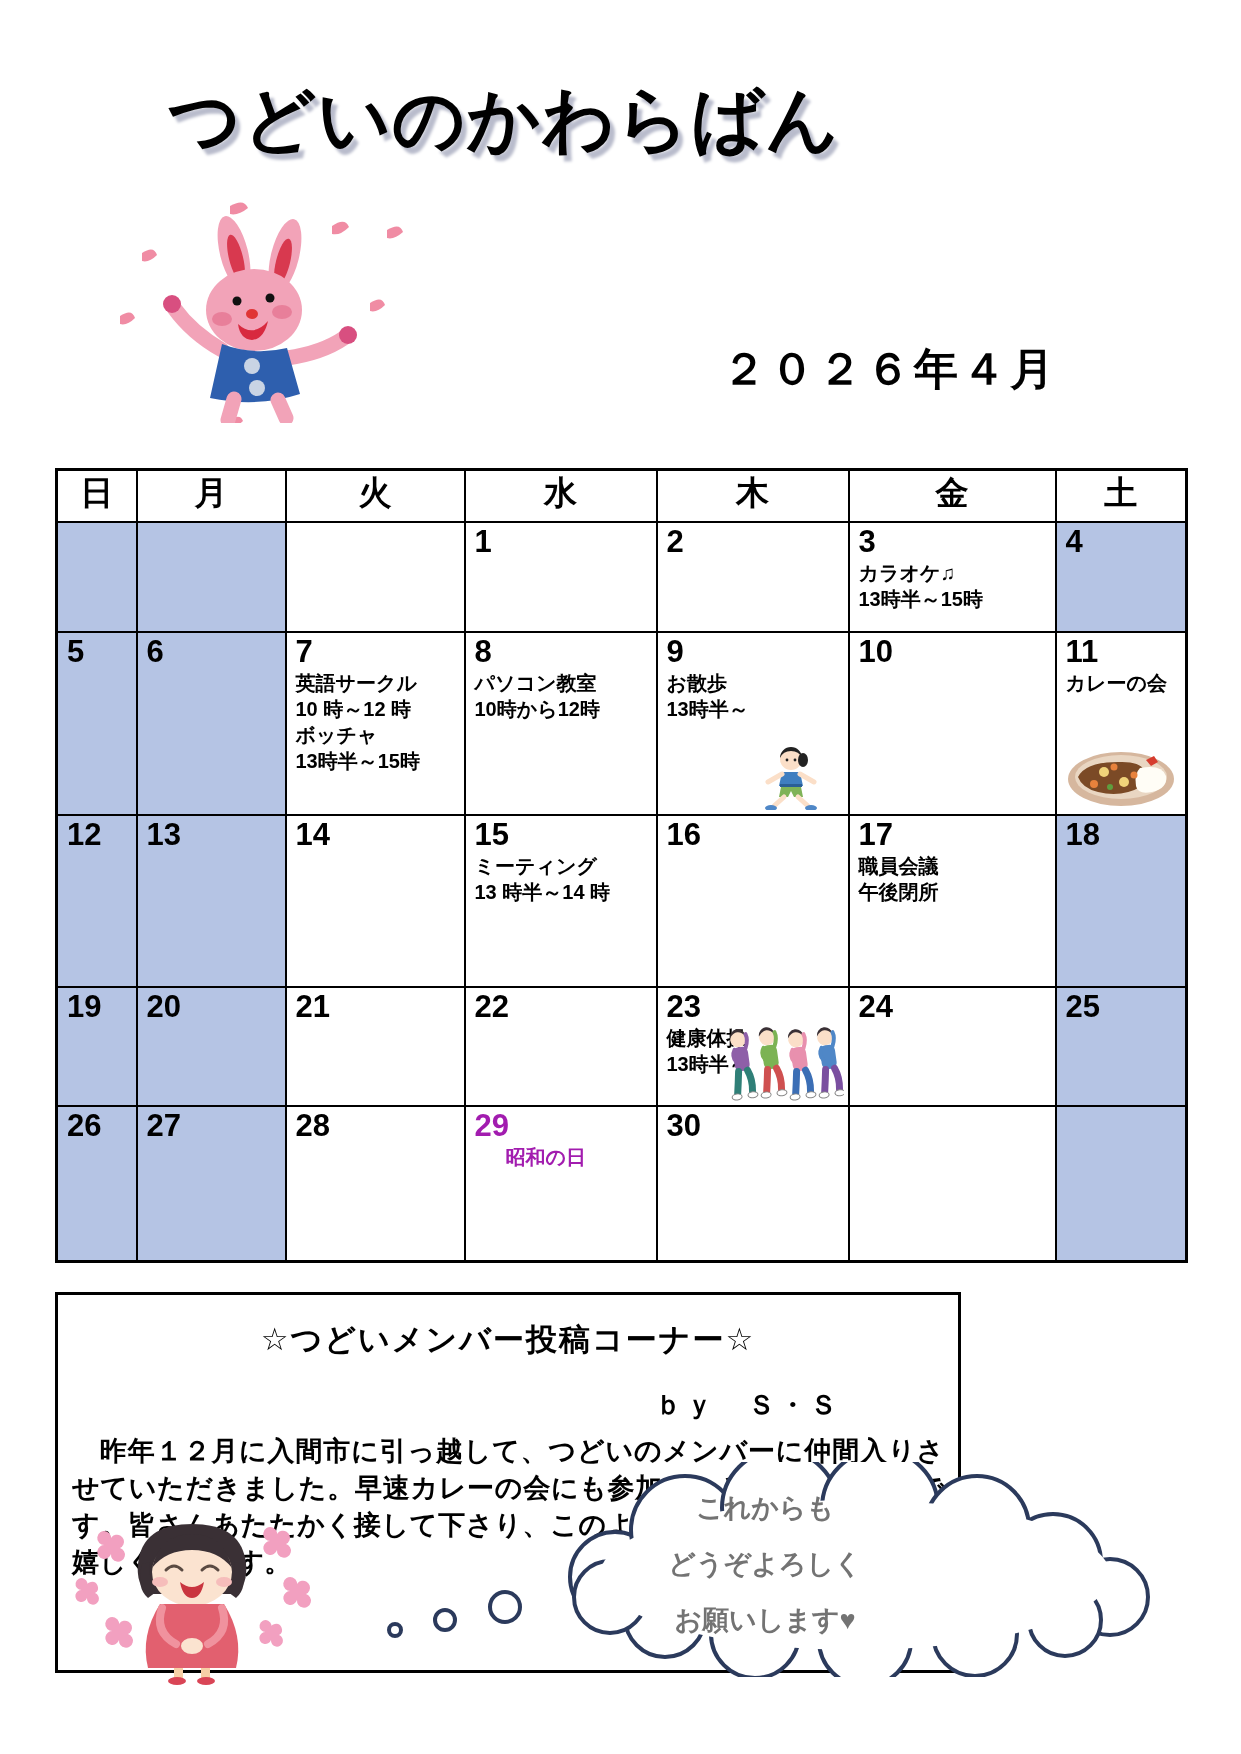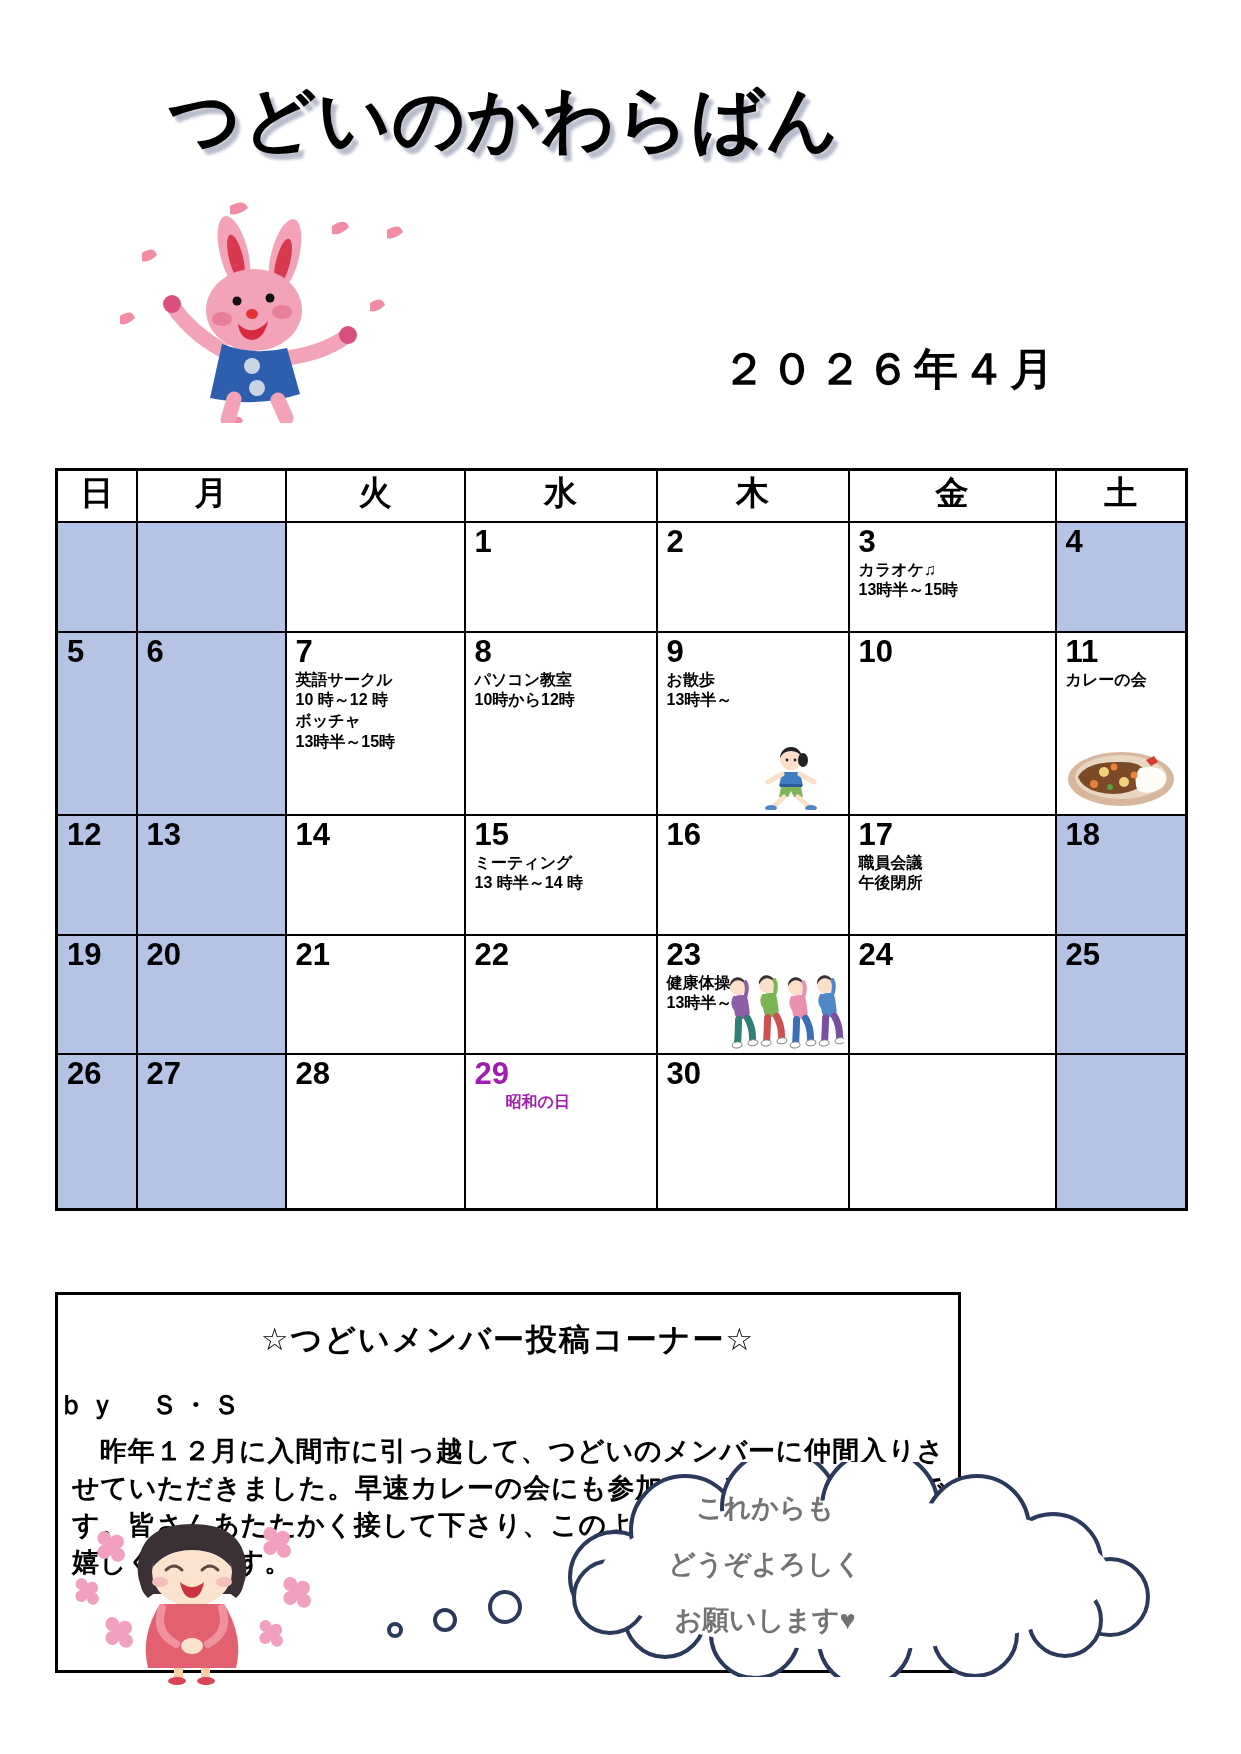--- a/index.html
+++ b/index.html
@@ -22,37 +22,37 @@
   table.cal{
     position:absolute;left:55px;top:468px;width:1130px;
     border-collapse:collapse;table-layout:fixed;
     border:3px solid #000;
   }
   table.cal th,table.cal td{border:2px solid #000;padding:0;vertical-align:top;}
   table.cal th{height:50px;font-size:33px;font-weight:800;text-align:center;background:#fff;}
   td.b{background:#b5c4e4;}
   td{position:relative;}
   .dnum{font-size:31px;font-weight:800;line-height:1.05;padding:3px 0 0 9px;}
-  .evt{font-size:16px;font-weight:700;line-height:1.3;padding:1px 2px 2px 9px;white-space:pre-line;}
-  tr.r1{height:110px;} tr.r2{height:183px;} tr.r3{height:120px;}
+  .evt{font-size:20px;font-weight:700;line-height:1.3;padding:1px 2px 2px 9px;white-space:pre-line;}
+  tr.r1{height:110px;} tr.r2{height:183px;} tr.r3{height:172px;}
   tr.r4{height:119px;} tr.r5{height:155px;}
   td.red .dnum,td.red .evt{color:#a21caf;}
   td.red .evt{padding-left:40px;}
   .cell-icon{position:absolute;}
   .icon-walk{right:28px;bottom:4px;}
   .icon-curry{left:50%;transform:translateX(-50%);bottom:6px;}
   .icon-taiso{right:4px;bottom:2px;}
 
   
   .post-box{
     position:absolute;left:55px;top:1292px;width:906px;height:381px;
     border:3px solid #000;box-sizing:border-box;background:#fff;
   }
   .post-title{margin-top:24px;text-align:center;font-size:31px;font-weight:800;letter-spacing:2px;}
-  .post-byline{margin-top:26px;padding-right:64px;text-align:left;font-size:27px;font-weight:700;letter-spacing:4px;}
+  .post-byline{margin-top:26px;padding-right:117px;text-align:right;font-size:27px;font-weight:700;letter-spacing:4px;}
   .post-body{margin:10px 14px 0 14px;font-size:27px;font-weight:600;line-height:37px;text-align:justify;}
   .girl-svg{position:absolute;left:38px;top:1520px;}
   .cloud-svg{position:absolute;left:365px;top:1462px;}
   .bubble-text{
     position:absolute;left:545px;top:1480px;width:440px;
     text-align:center;font-size:27px;font-weight:800;line-height:56px;
     color:#737373;
   }
 </style>
 </head>

